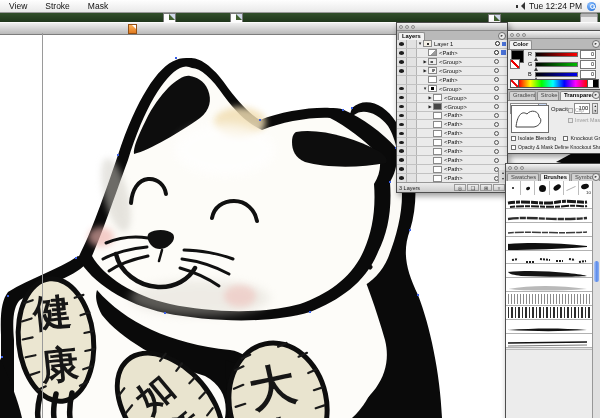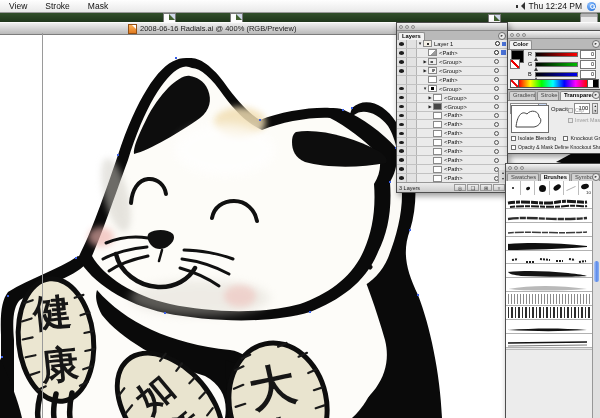--- a/index.html
+++ b/index.html
@@ -138,36 +138,35 @@
 <body>
 
 <div id="stage">
 
   <div id="menubar">
     <span class="menu-item">View</span>
     <span class="menu-item">Stroke</span>
     <span class="menu-item">Mask</span>
     <span id="menu-right">
       <span class="spk"></span>
-      <span id="clock">Thu 12:24 PM</span>
+      <span id="clock">Tue 12:24 PM</span>
       <span class="spot"></span>
     </span>
   </div>
 
   <div id="desktop"></div>
   <div class="bgtab" style="left:0;top:13px;"></div>
   <div class="dicon" style="left:163px;top:13px;"></div>
   <div class="dicon" style="left:230px;top:13px;"></div>
   <div class="dicon" style="left:488px;top:14px;"></div>
   <div class="wicon" style="left:580px;top:13px;"></div>
 
   <div id="titlebar">
     <span id="title-group">
       <span class="ai-doc"></span>
-      <span>2008-06-16 Radials.ai @ 400% (RGB/Preview)</span>
     </span>
   </div>
 
   <div id="canvas"></div>
 
   <svg id="artsvg" width="600" height="418" viewBox="0 0 418 291.2" style="width:600px;height:418px;" preserveAspectRatio="none">
   </svg>
   <svg id="artsvg2" width="600" height="418" viewBox="0 0 600 418" style="position:absolute;top:0;left:0;z-index:4;">
     <defs>
       <filter id="soft" x="-50%" y="-50%" width="200%" height="200%">

